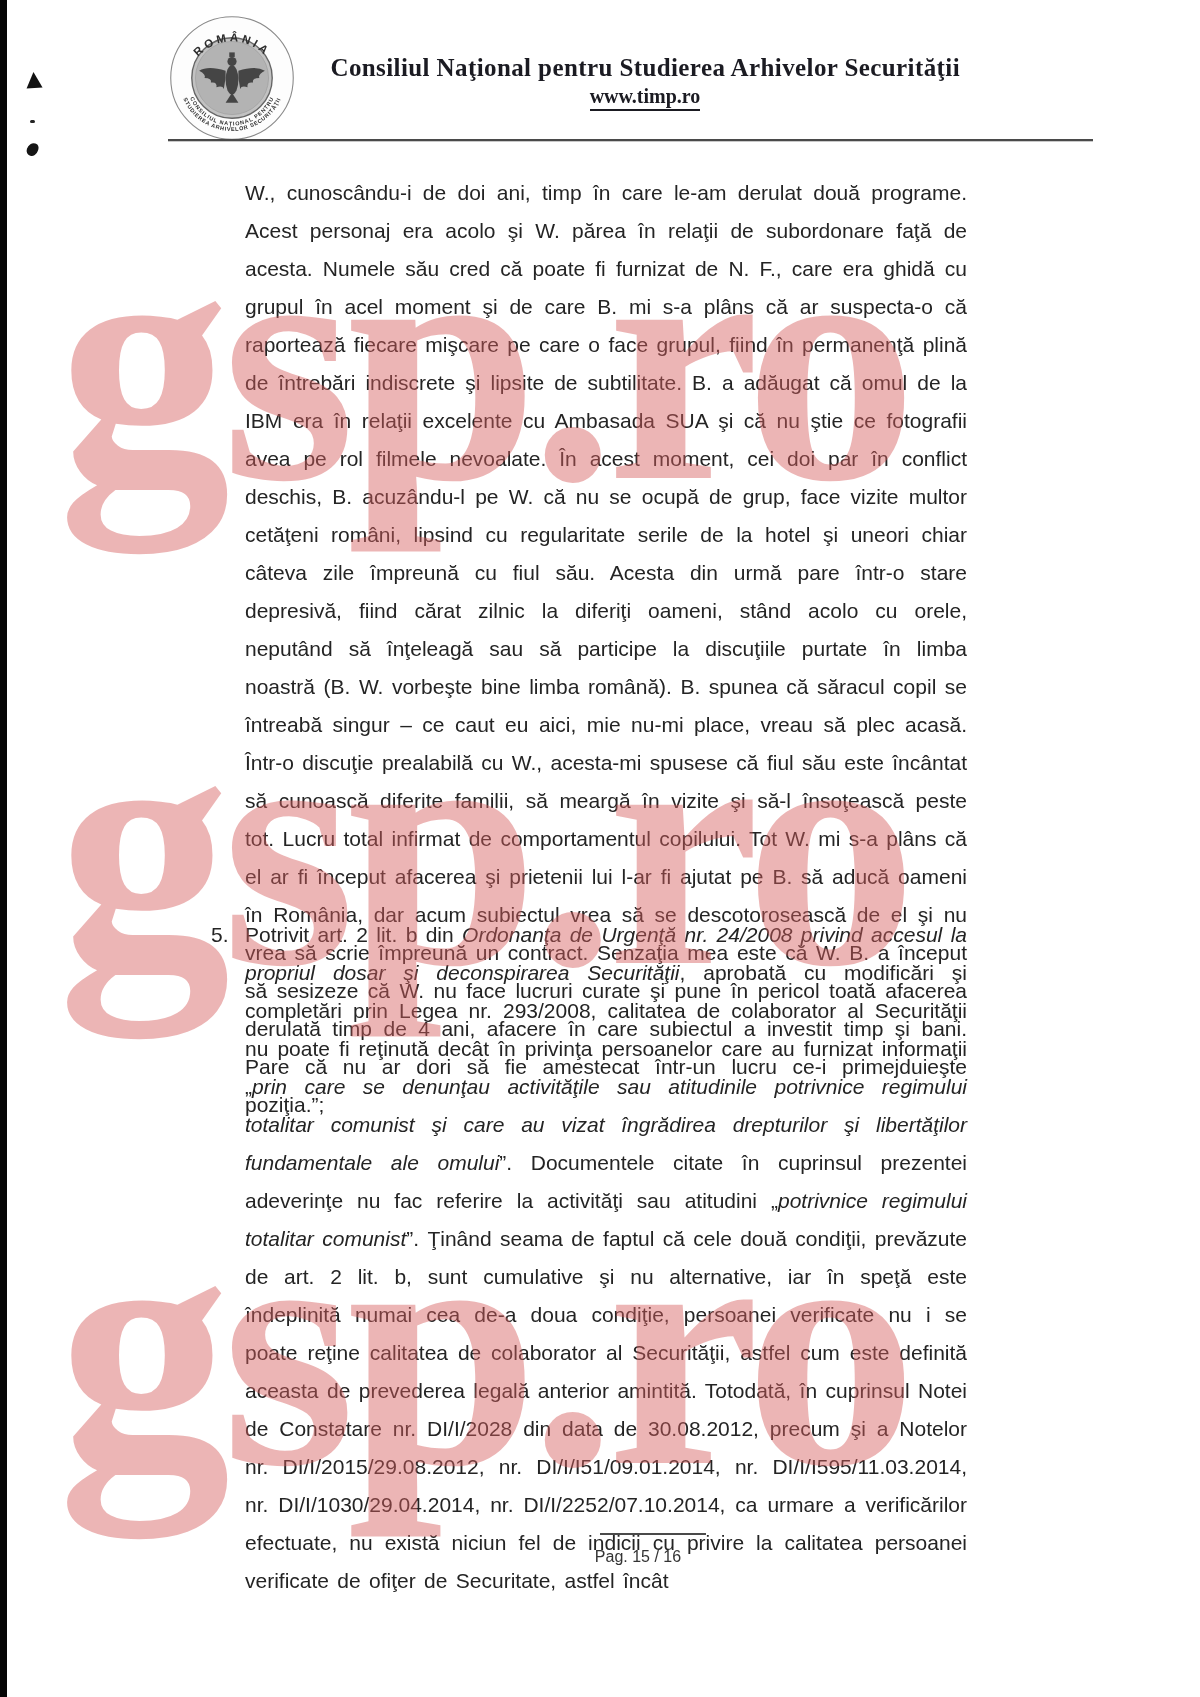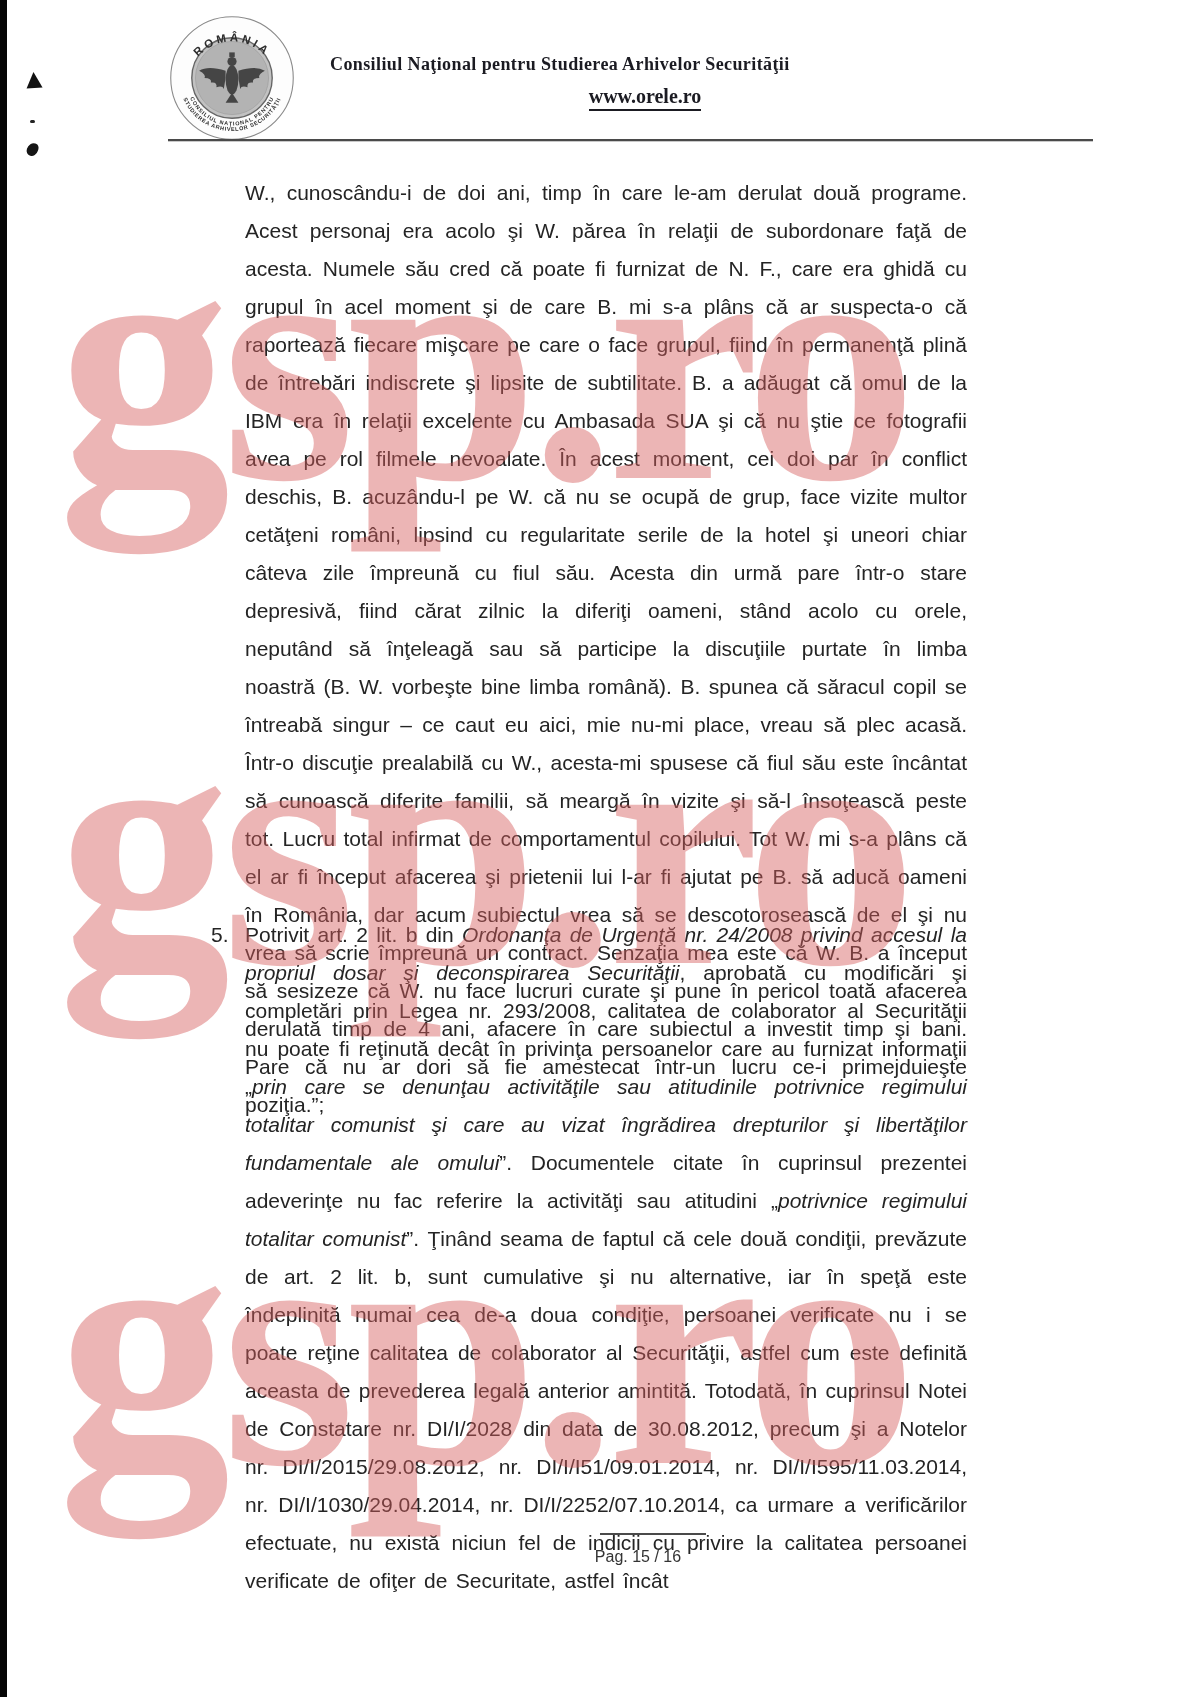--- a/index.html
+++ b/index.html
@@ -16,23 +16,23 @@
   .artifact-triangle{position:absolute;left:26px;top:72px;width:0;height:0;
     border-left:8px solid transparent;border-right:8px solid transparent;border-bottom:16px solid #121212;
     transform:rotate(-4deg);}
   .artifact-dot{position:absolute;left:30px;top:120px;width:5px;height:3px;background:#242424;border-radius:2px;}
   .artifact-blob{position:absolute;left:27px;top:143px;width:11px;height:13px;background:#151515;
     border-radius:62% 38% 55% 45%;transform:rotate(18deg);}
   
   .logo{position:absolute;left:168px;top:14px;width:128px;height:128px;}
   .org-title{
     position:absolute;left:330px;top:54px;width:630px;
-    text-align:left;
+    text-align:right;
     font-family:"Liberation Serif",serif;
-    font-weight:bold;font-size:18px;letter-spacing:.4px;color:#1b1b22;
+    font-weight:bold;font-size:25px;letter-spacing:.4px;color:#1b1b22;
   }
   .website{
     position:absolute;left:330px;top:85px;width:630px;text-align:center;
     font-family:"Liberation Serif",serif;font-weight:bold;font-size:20px;color:#1b1b22;
   }
   .website span{display:inline-block;border-bottom:2px solid #1b1b22;padding-bottom:1px;}
   .header-rule{position:absolute;left:168px;top:139px;width:925px;height:2px;background:#4a4a4a;box-shadow:0 1px 0 #c9c9c9;}
   
   .quote-par{
     position:absolute;left:245px;top:158px;width:722px;
@@ -92,21 +92,21 @@
     </text>
     <text font-size="6" font-weight="bold" fill="#2d2d2d" letter-spacing="1" font-family="Liberation Sans, sans-serif">
       <textPath href="#arcBot1" startOffset="50%" text-anchor="middle">CONSILIUL NAŢIONAL PENTRU</textPath>
     </text>
     <text font-size="6" font-weight="bold" fill="#2d2d2d" letter-spacing="0.8" font-family="Liberation Sans, sans-serif">
       <textPath href="#arcBot2" startOffset="50%" text-anchor="middle">STUDIEREA ARHIVELOR SECURITĂŢII</textPath>
     </text>
   </svg>
 
   <div class="org-title">Consiliul Naţional pentru Studierea Arhivelor Securităţii</div>
-  <div class="website"><span>www.orele.ro</span></div>
+  <div class="website"><span>www.timp.ro</span></div>
   <div class="header-rule"></div>
 
   <div class="quote-par">W., cunoscându-i de doi ani, timp în care le-am derulat două programe. Acest personaj era acolo şi W. părea în relaţii de subordonare faţă de acesta. Numele său cred că poate fi furnizat de N. F., care era ghidă cu grupul în acel moment şi de care B. mi s-a plâns că ar suspecta-o că raportează fiecare mişcare pe care o face grupul, fiind în permanenţă plină de întrebări indiscrete şi lipsite de subtilitate. B. a adăugat că omul de la IBM era în relaţii excelente cu Ambasada SUA şi că nu ştie ce fotografii avea pe rol filmele nevoalate. În acest moment, cei doi par în conflict deschis, B. acuzându-l pe W. că nu se ocupă de grup, face vizite multor cetăţeni români, lipsind cu regularitate serile de la hotel şi uneori chiar câteva zile împreună cu fiul său. Acesta din urmă pare într-o stare depresivă, fiind cărat zilnic la diferiţi oameni, stând acolo cu orele, neputând să înţeleagă sau să participe la discuţiile purtate în limba noastră (B. W. vorbeşte bine limba română). B. spunea că săracul copil se întreabă singur – ce caut eu aici, mie nu-mi place, vreau să plec acasă. Într-o discuţie prealabilă cu W., acesta-mi spusese că fiul său este încântat să cunoască diferite familii, să meargă în vizite şi să-l însoţească peste tot. Lucru total infirmat de comportamentul copilului. Tot W. mi s-a plâns că el ar fi început afacerea şi prietenii lui l-ar fi ajutat pe B. să aducă oameni în România, dar acum subiectul vrea să se descotorosească de el şi nu vrea să scrie împreună un contract. Senzaţia mea este că W. B. a început să sesizeze că W. nu face lucruri curate şi pune în pericol toată afacerea derulată timp de 4 ani, afacere în care subiectul a investit timp şi bani. Pare că nu ar dori să fie amestecat într-un lucru ce-i primejduieşte poziţia.”;</div>
 
   <div class="item5">
     <span class="num">5.</span>
     <span><span>Potrivit art. 2 lit. b din </span><em>Ordonanţa de Urgenţă nr. 24/2008 privind accesul la propriul dosar şi deconspirarea Securităţii</em><span>, aprobată cu modificări şi completări prin Legea nr. 293/2008, calitatea de colaborator al Securităţii nu poate fi reţinută decât în privinţa persoanelor care au furnizat informaţii „</span><em>prin care se denunţau activităţile sau atitudinile potrivnice regimului totalitar comunist şi care au vizat îngrădirea drepturilor şi libertăţilor fundamentale ale omului</em><span>”. Documentele citate în cuprinsul prezentei adeverinţe nu fac referire la activităţi sau atitudini „</span><em>potrivnice regimului totalitar comunist</em><span>”. Ţinând seama de faptul că cele două condiţii, prevăzute de art. 2 lit. b, sunt cumulative şi nu alternative, iar în speţă este îndeplinită numai cea de-a doua condiţie, persoanei verificate nu i se poate reţine calitatea de colaborator al Securităţii, astfel cum este definită aceasta de prevederea legală anterior amintită. Totodată, în cuprinsul Notei de Constatare nr. DI/I/2028 din data de 30.08.2012, precum şi a Notelor nr. DI/I/2015/29.08.2012, nr. DI/I/I51/09.01.2014, nr. DI/I/I595/11.03.2014, nr. DI/I/1030/29.04.2014, nr. DI/I/2252/07.10.2014, ca urmare a verificărilor efectuate, nu există niciun fel de indicii cu privire la calitatea persoanei verificate de ofiţer de Securitate, astfel încât</span></span>
   </div>
 
   <div class="wm wm-1">gsp.ro</div>

